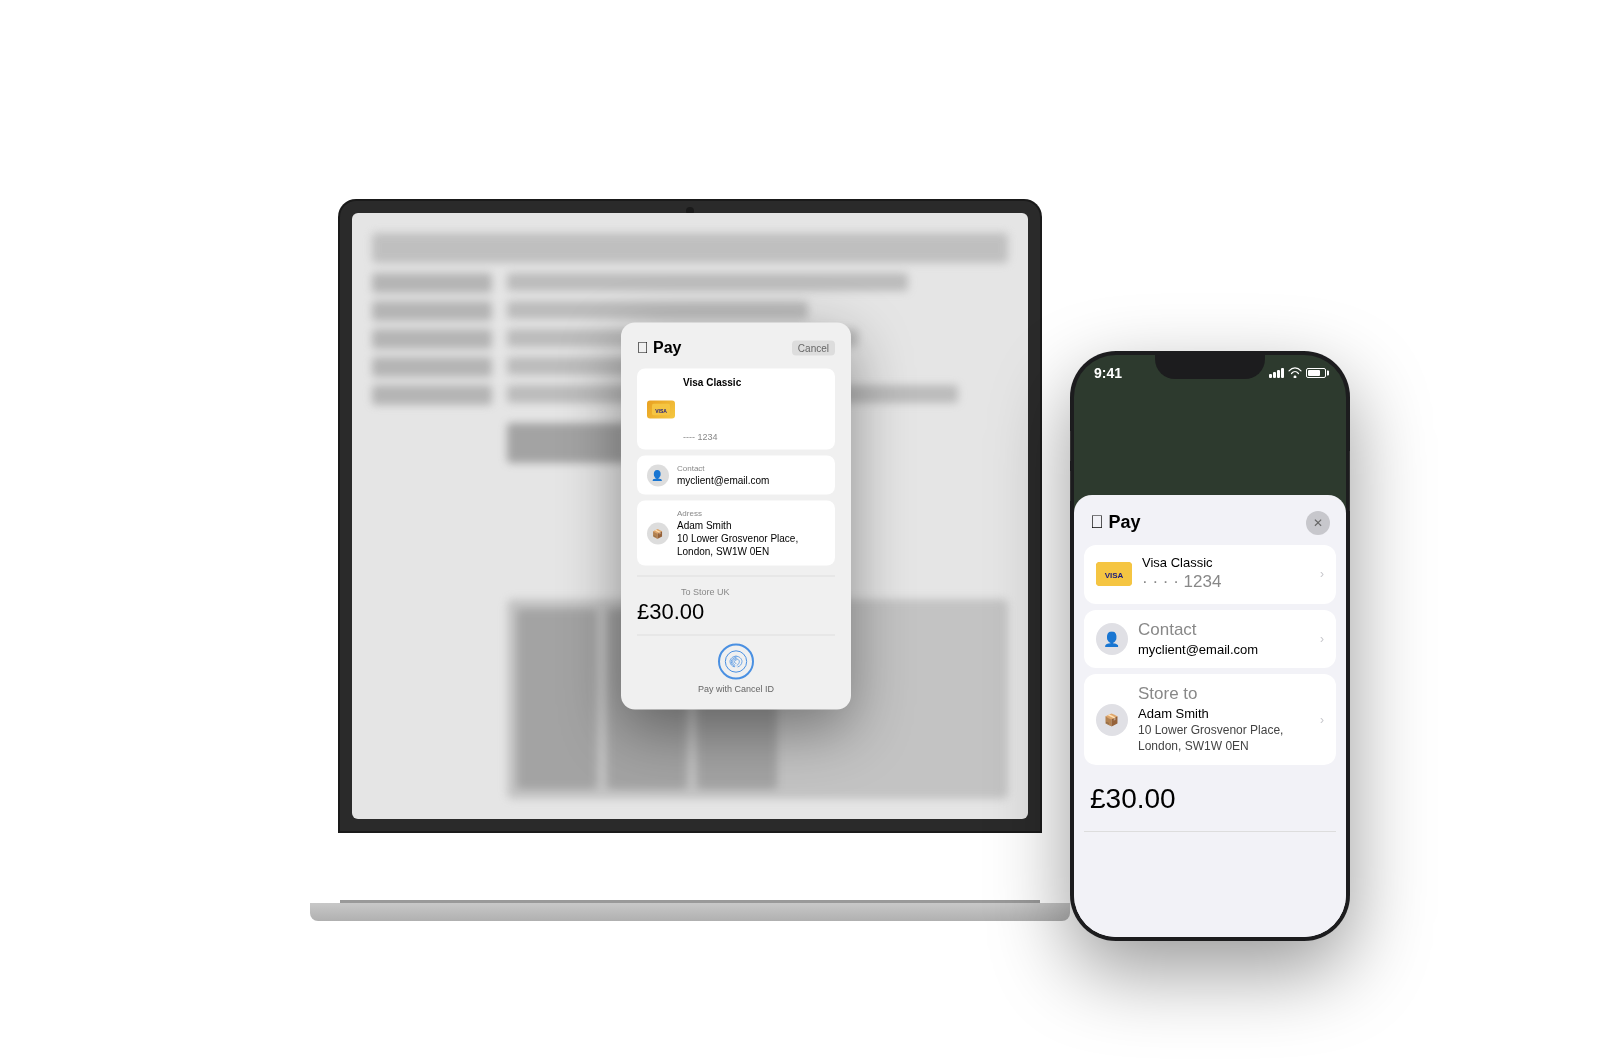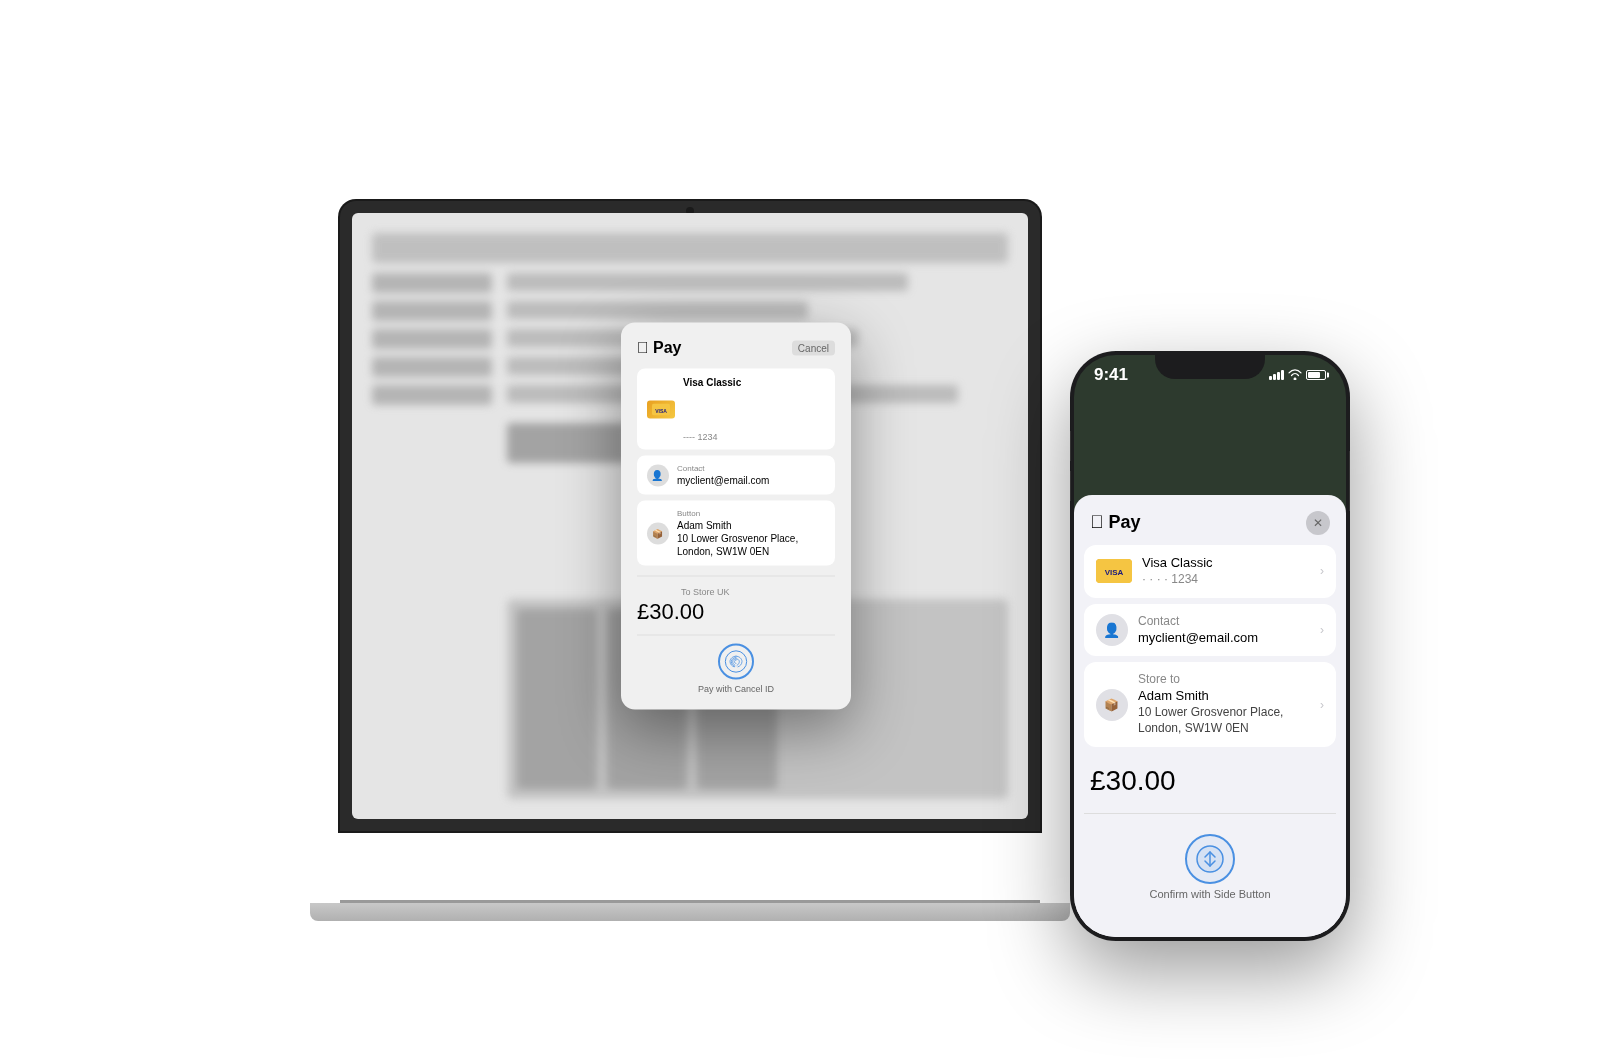--- a/index.html
+++ b/index.html
@@ -377,21 +377,21 @@
       top: 10px;
       left: 20px;
       right: 20px;
       display: flex;
       align-items: center;
       justify-content: space-between;
       z-index: 25;
     }
 
     .iphone-time {
-      font-size: 17px;
+      font-size: 14px;
       font-weight: 600;
       color: white;
     }
 
     .iphone-icons {
       display: flex;
       align-items: center;
       gap: 4px;
     }
 
@@ -534,21 +534,21 @@
       justify-content: center;
       font-size: 12px;
       flex-shrink: 0;
     }
 
     .iphone-row-content {
       flex: 1;
     }
 
     .iphone-row-label {
-      font-size: 12px;
+      font-size: 17px;
       color: #888;
       margin-bottom: 2px;
     }
 
     .iphone-row-value {
       font-size: 13px;
       color: #000;
       font-weight: 500;
       line-height: 1.3;
     }
@@ -695,21 +695,21 @@
             <div class="mac-contact-icon">👤</div>
             <div class="mac-card-info">
               <div class="mac-field-label">Contact</div>
               <div class="mac-field-value">myclient@email.com</div>
             </div>
           </div>
 
           <div class="mac-card-row">
             <div class="mac-address-icon">📦</div>
             <div class="mac-card-info">
-              <div class="mac-field-label">Button</div>
+              <div class="mac-field-label">Adress</div>
               <div class="mac-field-value">Adam Smith</div>
               <div class="mac-field-value">10 Lower Grosvenor Place,</div>
               <div class="mac-field-value">London, SW1W 0EN</div>
             </div>
           </div>
 
           <div class="mac-divider"></div>
 
           <div class="mac-total-label">To Store UK</div>
           <div class="mac-total-amount">£30.00</div>
@@ -818,29 +818,18 @@
           </div>
           <div class="iphone-row-chevron">›</div>
         </div>
 
         <div class="iphone-total-section">
           <div class="iphone-total-amount">£30.00</div>
         </div>
 
         <div class="iphone-divider"></div>
 
-        <div class="iphone-confirm-section">
-          <div class="iphone-confirm-icon">
-            <svg width="30" height="30" viewBox="0 0 30 30" fill="none">
-              <circle cx="15" cy="15" r="13" stroke="#4a90e2" stroke-width="1.5" fill="rgba(74,144,226,0.1)"></circle>
-              <path d="M15 8 L15 22" stroke="#4a90e2" stroke-width="1.5" stroke-linecap="round"></path>
-              <path d="M10 13 L15 8 L20 13" stroke="#4a90e2" stroke-width="1.5" stroke-linecap="round" stroke-linejoin="round" fill="none"></path>
-              <path d="M10 17 L15 22 L20 17" stroke="#4a90e2" stroke-width="1.5" stroke-linecap="round" stroke-linejoin="round" fill="none"></path>
-            </svg>
-          </div>
-          <div class="iphone-confirm-label">Confirm with Side Button</div>
-        </div>
       </div>
 
     </div>
   </div>
 
 </div>
 
 </body></html>

